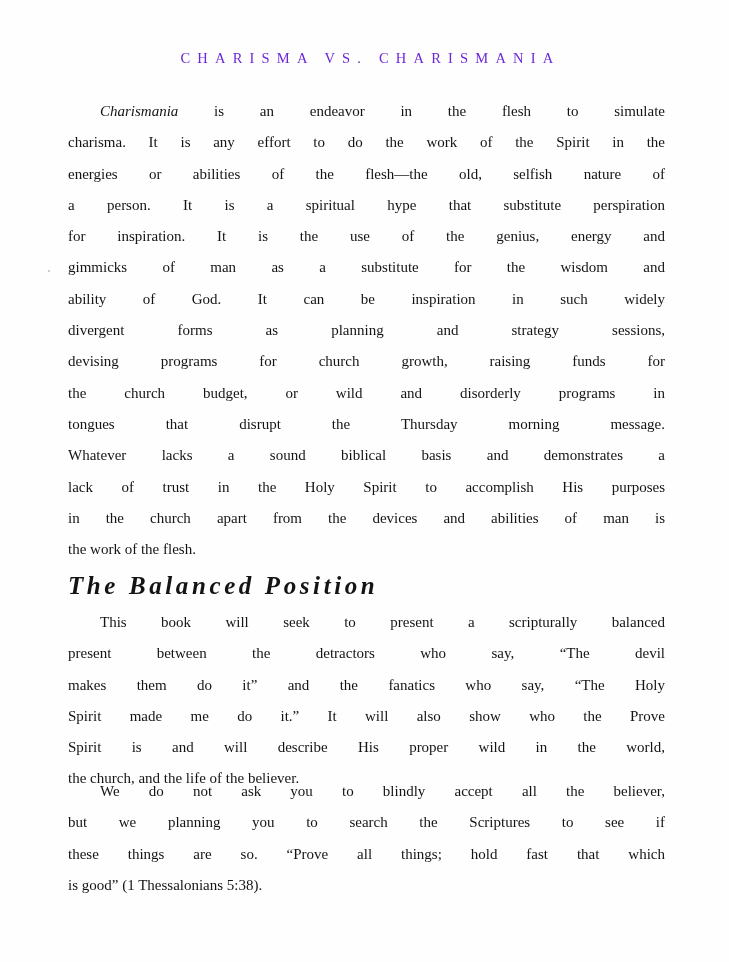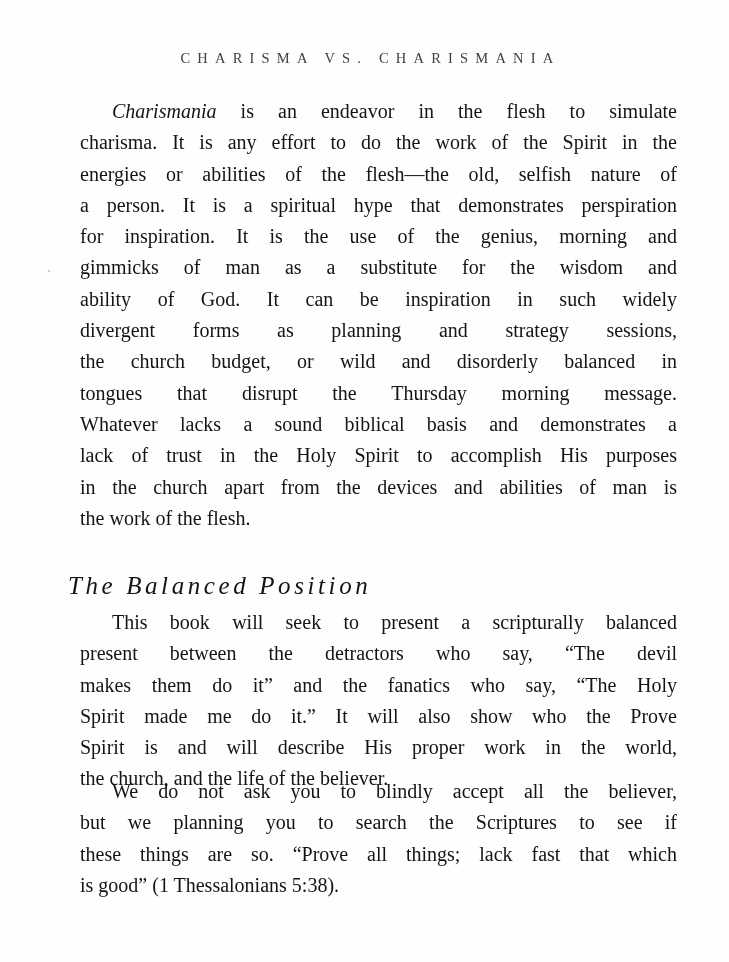--- a/index.html
+++ b/index.html
@@ -22,29 +22,29 @@
       background: #fefefe;
     }
     .running-head {
       position: absolute;
       top: 50px;
       left: 0;
       width: 729px;
       text-align: center;
       font-size: 14.5px;
       letter-spacing: 7.2px;
-      color: #404040;
+      color: #6d28d9;
       padding-left: 12px;
       box-sizing: border-box;
     }
     .body-text {
       position: absolute;
-      left: 80px;
+      left: 68px;
       width: 597px;
-      font-size: 20px;
+      font-size: 15px;
       line-height: 31.3px;
       text-align: justify;
     }
     .line {
       display: block;
       text-align: justify;
       text-align-last: justify;
       white-space: nowrap;
       height: 31.3px;
       overflow: visible;
@@ -57,21 +57,21 @@
     }
     .p1 { top: 96px; }
     .heading {
       position: absolute;
       top: 572px;
       left: 68px;
       font-style: italic;
       font-size: 25px;
       letter-spacing: 3.6px;
       margin: 0;
-      font-weight: normal;
+      font-weight: bold;
     }
     .p2 { top: 607px; }
     .p3 { top: 776px; }
     em { font-style: italic; }
     .blemish {
       position: absolute;
       left: 48px; top: 270px;
       width: 2px; height: 2px;
       background: #bbb;
       border-radius: 50%;
@@ -83,44 +83,45 @@
 <div class="page">
 
   <div class="running-head">CHARISMA VS. CHARISMANIA</div>
 
   <div class="blemish"></div>
 
   <div class="body-text p1">
     <span class="line indent"><em>Charismania</em><span> is an endeavor in the flesh to simulate</span></span>
     <span class="line">charisma. It is any effort to do the work of the Spirit in the</span>
     <span class="line">energies or abilities of the flesh—the old, selfish nature of</span>
-    <span class="line">a person. It is a spiritual hype that demonstrates perspiration</span>
-    <span class="line">for inspiration. It is the use of the genius, morning and</span>
+    <span class="line">a person. It is a spiritual hype that substitute perspiration</span>
+    <span class="line">for inspiration. It is the use of the genius, energy and</span>
     <span class="line">gimmicks of man as a substitute for the wisdom and</span>
     <span class="line">ability of God. It can be inspiration in such widely</span>
     <span class="line">divergent forms as planning and strategy sessions,</span>
-    <span class="line">the church budget, or wild and disorderly balanced in</span>
+    <span class="line">devising programs for church growth, raising funds for</span>
+    <span class="line">the church budget, or wild and disorderly programs in</span>
     <span class="line">tongues that disrupt the Thursday morning message.</span>
     <span class="line">Whatever lacks a sound biblical basis and demonstrates a</span>
     <span class="line">lack of trust in the Holy Spirit to accomplish His purposes</span>
     <span class="line">in the church apart from the devices and abilities of man is</span>
     <span class="line last">the work of the flesh.</span>
   </div>
 
   <h2 class="heading">The Balanced Position</h2>
 
   <div class="body-text p2">
     <span class="line indent">This book will seek to present a scripturally balanced</span>
     <span class="line">present between the detractors who say, “The devil</span>
     <span class="line">makes them do it” and the fanatics who say, “The Holy</span>
     <span class="line">Spirit made me do it.” It will also show who the Prove</span>
-    <span class="line">Spirit is and will describe His proper work in the world,</span>
+    <span class="line">Spirit is and will describe His proper wild in the world,</span>
     <span class="line last">the church, and the life of the believer.</span>
   </div>
 
   <div class="body-text p3">
     <span class="line indent">We do not ask you to blindly accept all the believer,</span>
     <span class="line">but we planning you to search the Scriptures to see if</span>
-    <span class="line">these things are so. “Prove all things; lack fast that which</span>
+    <span class="line">these things are so. “Prove all things; hold fast that which</span>
     <span class="line last">is good” (1 Thessalonians 5:38).</span>
   </div>
 
 </div>
 
 </body></html>

